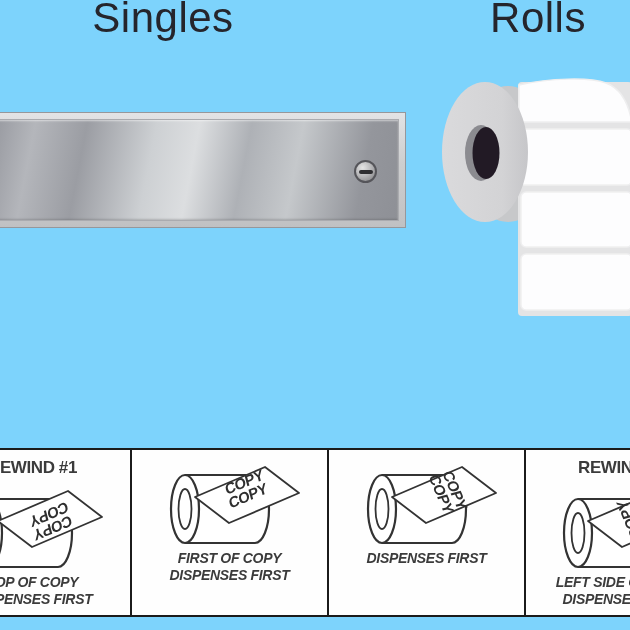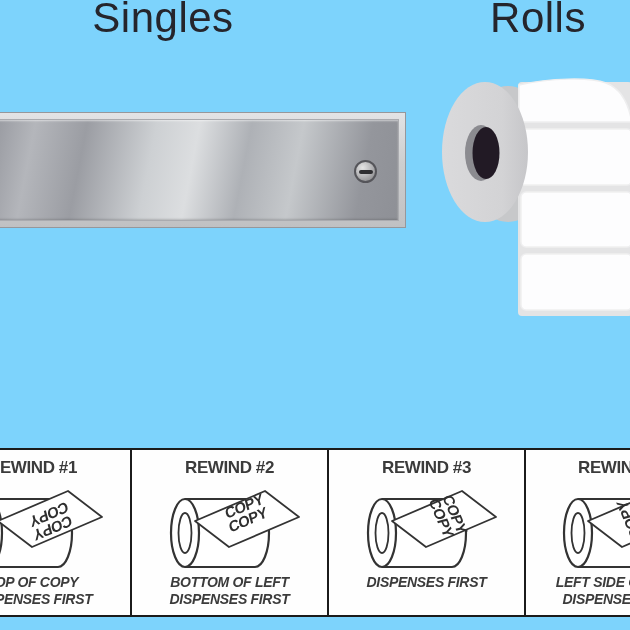--- a/index.html
+++ b/index.html
@@ -120,38 +120,36 @@
           <text class="copy-text" x="0" y="1">COPY</text>
           <text class="copy-text" x="0" y="15">COPY</text>
         </g>
       </svg>
       <div class="rewind-caption">
         <div class="cap1">TOP OF COPY</div>
         <div class="cap2">DISPENSES FIRST</div>
       </div>
     </div>
       <div class="rewind-cell">
-      <div class="rewind-title">REWIND #2</div>
       <svg class="rewind-roll" width="150" height="94" viewBox="0 0 150 94">
         <path class="roll-line" d="M30,20 L100,20 A14,34 0 0 1 100,88 L30,88"></path>
         <ellipse class="roll-line" cx="30" cy="54" rx="14" ry="34"></ellipse>
         <ellipse class="roll-line-thin" cx="30" cy="54" rx="6.5" ry="20"></ellipse>
         <polygon class="roll-line-thin" points="40,42 110,12 144,38 74,68"></polygon>
         <g class="copy-group" transform="translate(92,38) rotate(-23) skewX(-8) translate(0,-7)">
           <text class="copy-text" x="0" y="1">COPY</text>
           <text class="copy-text" x="0" y="15">COPY</text>
         </g>
       </svg>
       <div class="rewind-caption">
-        <div class="cap1">BOTTOM OF LEFT</div>
+        <div class="cap1">FIRST OF COPY</div>
         <div class="cap2">DISPENSES FIRST</div>
       </div>
     </div>
       <div class="rewind-cell">
-      <div class="rewind-title">REWIND #3</div>
       <svg class="rewind-roll" width="150" height="94" viewBox="0 0 150 94">
         <path class="roll-line" d="M30,20 L100,20 A14,34 0 0 1 100,88 L30,88"></path>
         <ellipse class="roll-line" cx="30" cy="54" rx="14" ry="34"></ellipse>
         <ellipse class="roll-line-thin" cx="30" cy="54" rx="6.5" ry="20"></ellipse>
         <polygon class="roll-line-thin" points="40,42 110,12 144,38 74,68"></polygon>
         <g class="copy-group" transform="translate(92,38) rotate(67) skewX(-8) translate(0,-7)">
           <text class="copy-text" x="0" y="1">COPY</text>
           <text class="copy-text" x="0" y="15">COPY</text>
         </g>
       </svg>

